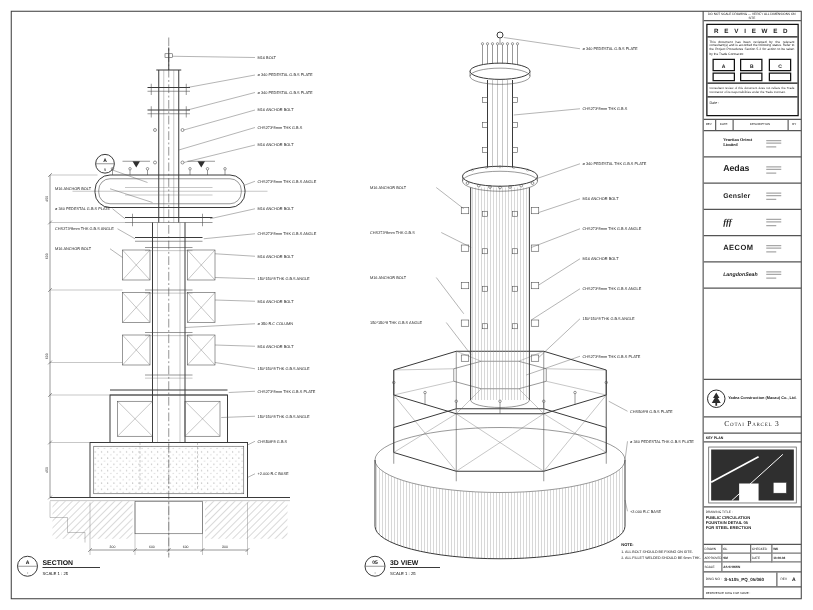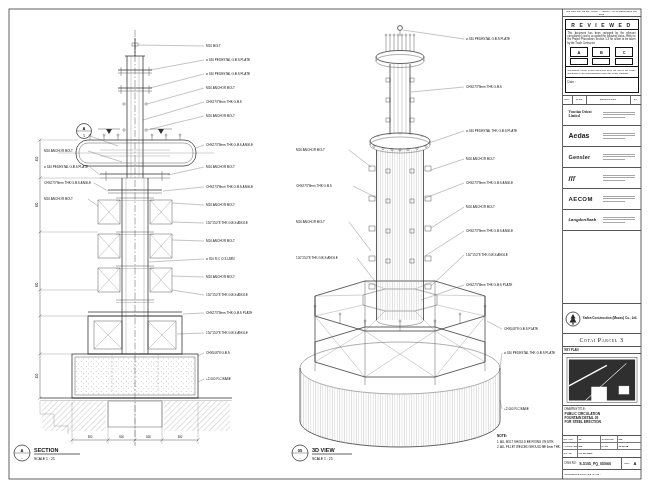--- a/index.html
+++ b/index.html
@@ -32,21 +32,21 @@
   .st-body{padding:1.5px 2px;font-size:2.6px;line-height:1.3;text-align:justify;}
   .st-codes{display:flex;justify-content:space-around;padding:1px 2px 0 2px;}
   .code{width:16px;height:8px;border:.8px solid #111;display:flex;align-items:center;justify-content:center;font-size:4px;font-weight:bold;}
   .st-codes2{display:flex;justify-content:space-around;padding:1px 2px 1px 2px;}
   .codesub{width:16px;height:5px;border:.6px solid #111;}
   .st-note2{padding:1.5px 2px;font-size:2.4px;line-height:1.3;text-align:justify;border-top:.6px solid #111;}
   .st-date{padding:2px 2px 8px 2px;font-size:3px;border-top:.6px solid #111;}
   .revrow{height:9px;display:grid;grid-template-columns:10px 14px 1fr 10px;align-items:center;text-align:center;font-size:2.4px;}
   .revrow span{border-right:.5px solid #666;height:100%;display:flex;align-items:center;justify-content:center;}
   .revrow span:last-child{border-right:none;}
-  .cons{height:21px;display:flex;align-items:center;gap:2px;padding:0 6px;}
+  .cons{height:21px;display:flex;align-items:center;gap:2px;padding:0 16px;}
   .bars{flex:1;display:flex;flex-direction:column;gap:1.4px;}
   .bar{height:1.1px;background:#a8a8a8;}
   .bar.short{width:70%;}
   .lg0{font-family:"Liberation Serif",serif;font-size:3.4px;font-weight:bold;line-height:1.15;width:32px;}
   .lg1{font-size:7px;font-weight:bold;width:32px;}
   .lg2{font-size:5.5px;font-weight:bold;letter-spacing:.2px;width:32px;}
   .lg3{font-family:"Liberation Serif",serif;font-style:italic;font-weight:bold;font-size:7px;width:32px;}
   .lg4{font-size:6px;font-weight:800;letter-spacing:.4px;width:32px;}
   .lg5{font-size:4.2px;font-weight:bold;font-style:italic;width:32px;}
   .spacer{flex:1;border-bottom:.6px solid #555;}

